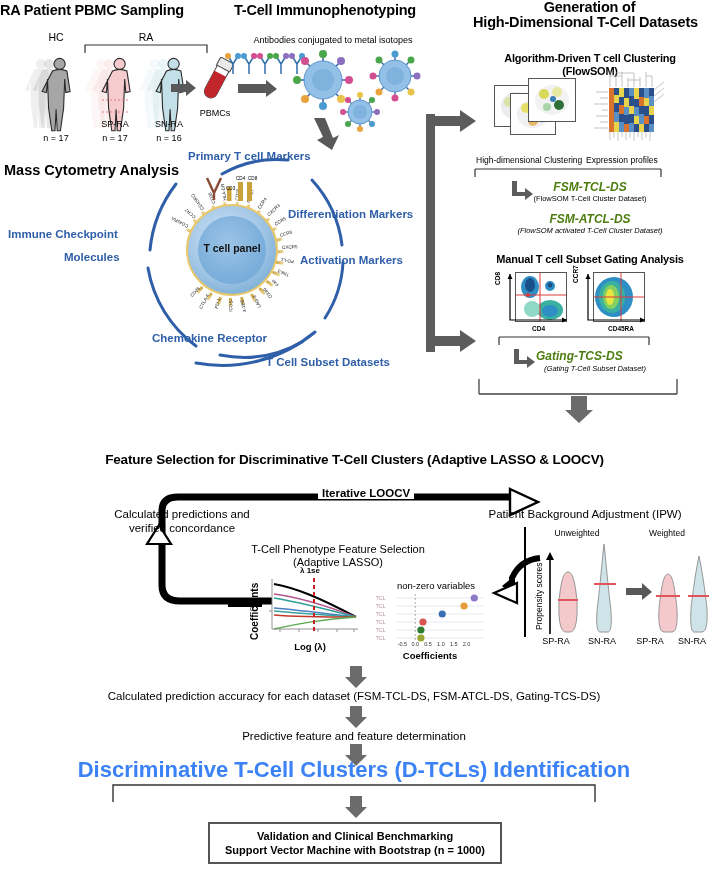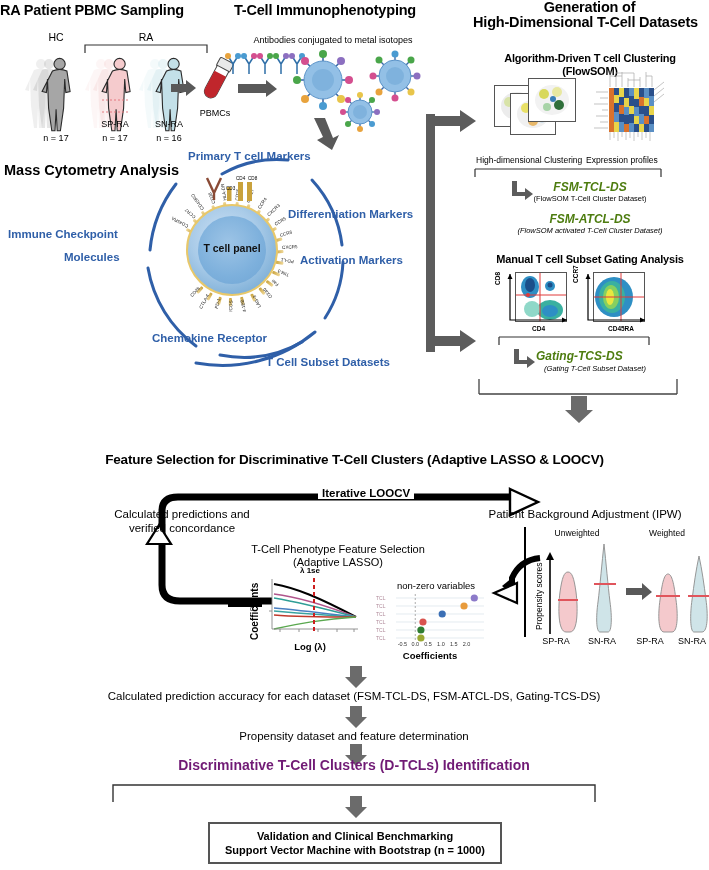--- a/index.html
+++ b/index.html
@@ -658,26 +658,26 @@
 <div class="abs ctr sm" style="left:672px; top:636px; width:40px; font-size:9px;">SN-RA</div>
 
 <svg class="abs" style="left:344px; top:666px;" width="24" height="22">
   <path d="M6,0 L18,0 L18,11 L23,11 L12,22 L1,11 L6,11 Z" fill="#6b6b6b"></path>
 </svg>
 <div class="abs ctr" style="left:54px; top:690px; width:600px; font-size:11.5px;">Calculated prediction accuracy for each dataset (FSM-TCL-DS, FSM-ATCL-DS, Gating-TCS-DS)</div>
 
 <svg class="abs" style="left:344px; top:706px;" width="24" height="22">
   <path d="M6,0 L18,0 L18,11 L23,11 L12,22 L1,11 L6,11 Z" fill="#6b6b6b"></path>
 </svg>
-<div class="abs ctr" style="left:154px; top:730px; width:400px; font-size:11.5px;">Propensity dataset and feature determination</div>
+<div class="abs ctr" style="left:154px; top:730px; width:400px; font-size:11.5px;">Predictive feature and feature determination</div>
 
 <svg class="abs" style="left:344px; top:744px;" width="24" height="22">
   <path d="M6,0 L18,0 L18,11 L23,11 L12,22 L1,11 L6,11 Z" fill="#6b6b6b"></path>
 </svg>
-<div class="abs ctr" style="left:24px; top:757px; width:660px; font-size:14px; font-weight:bold; color:#701a75;">Discriminative T-Cell Clusters (D-TCLs) Identification</div>
+<div class="abs ctr" style="left:24px; top:757px; width:660px; font-size:22px; font-weight:bold; color:#3b82f6;">Discriminative T-Cell Clusters (D-TCLs) Identification</div>
 
 <svg class="abs" style="left:112px; top:784px;" width="484" height="20">
   <path d="M1,18 L1,1 L483,1 L483,18" stroke="#333" stroke-width="1.4" fill="none"></path>
 </svg>
 <svg class="abs" style="left:344px; top:796px;" width="24" height="22">
   <path d="M6,0 L18,0 L18,11 L23,11 L12,22 L1,11 L6,11 Z" fill="#6b6b6b"></path>
 </svg>
 
 <div class="abs bigbox" style="left:208px; top:822px; width:294px; height:42px; display:flex; flex-direction:column; align-items:center; justify-content:center;">
   <div style="font-size:11px; font-weight:bold;">Validation and Clinical Benchmarking</div>

